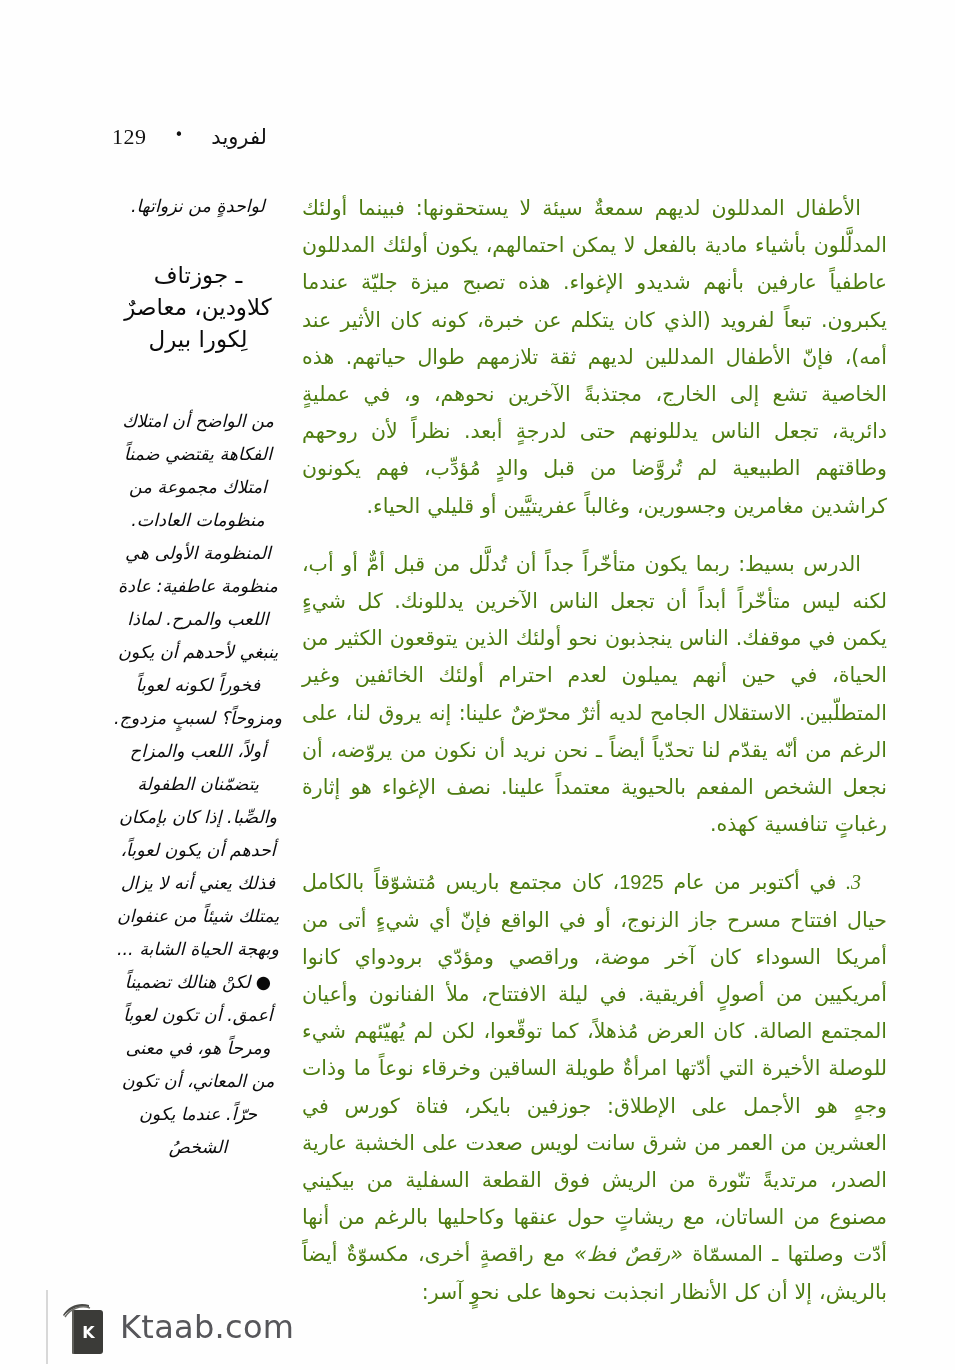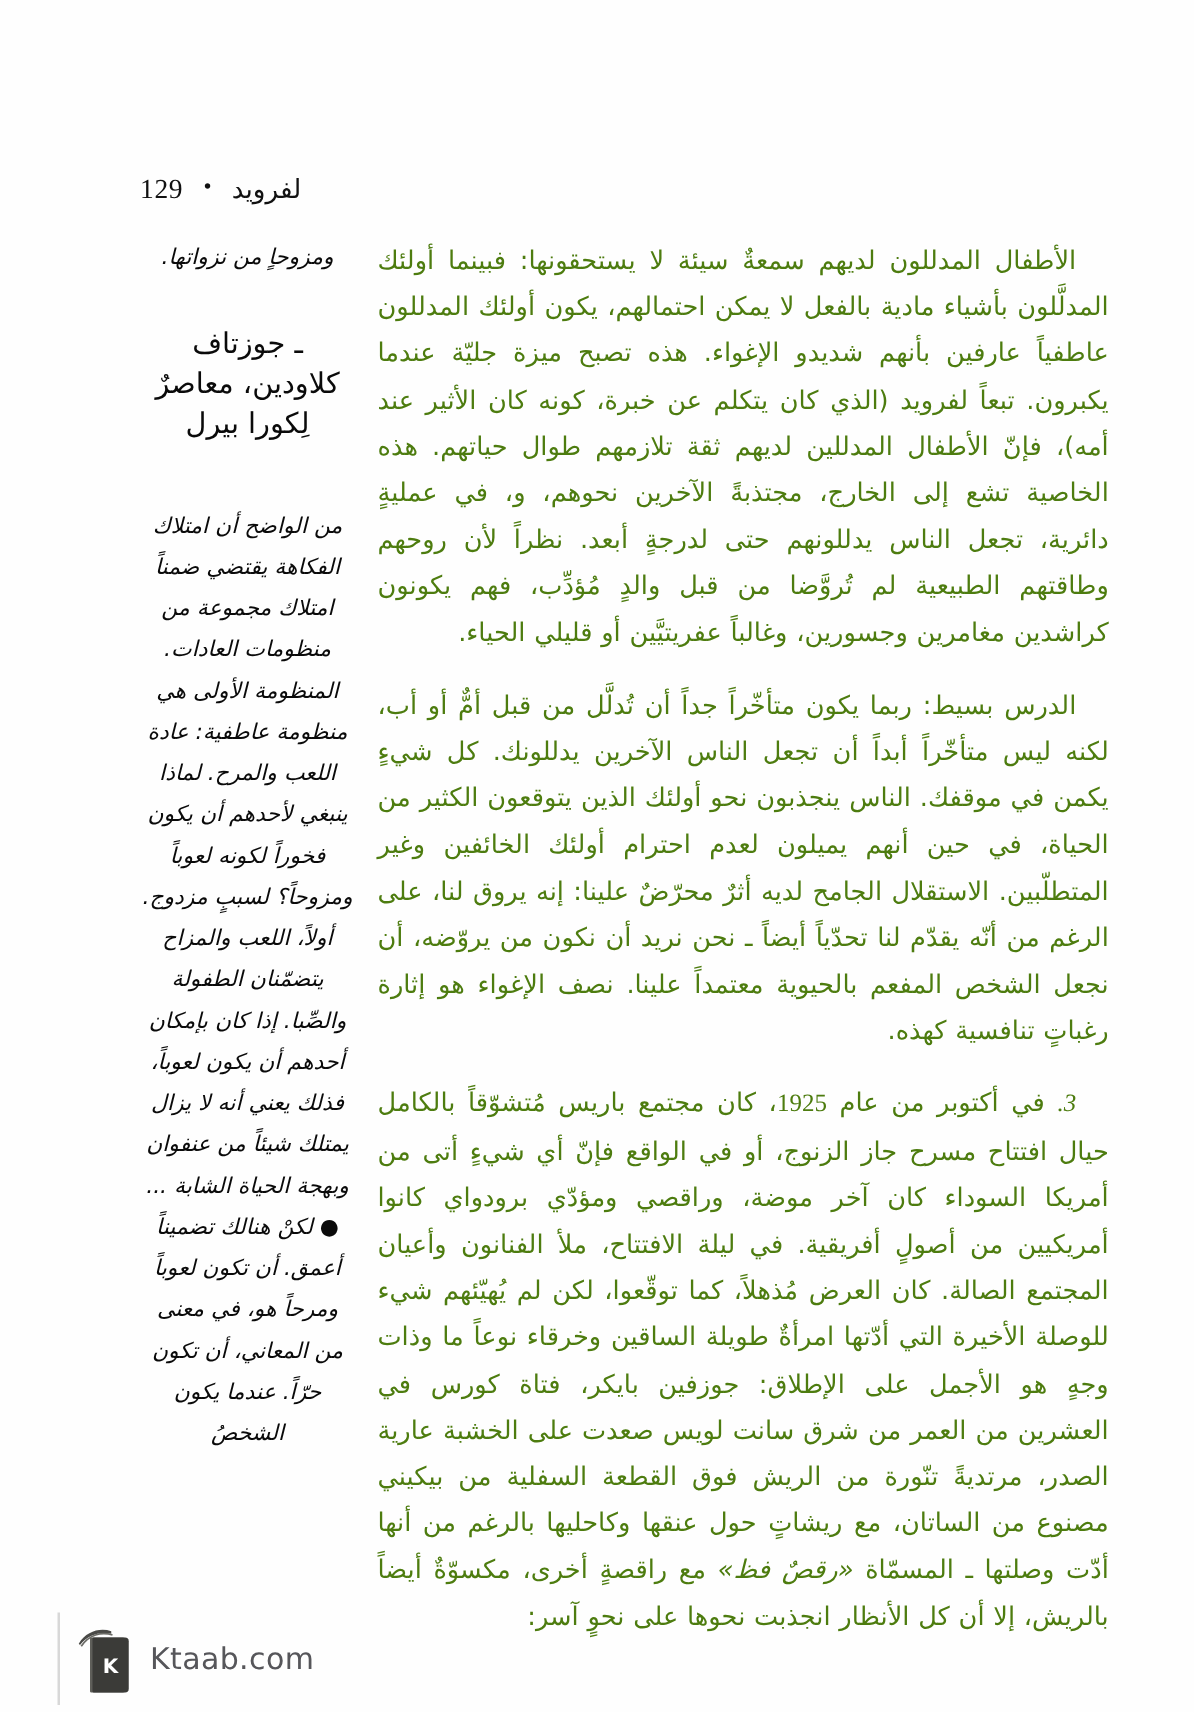--- a/index.html
+++ b/index.html
@@ -16,26 +16,26 @@
     width: 955px;
     height: 1370px;
     background: #fefefe;
     overflow: hidden;
     box-sizing: border-box;
   }
 
   
   .running-head {
     position: absolute;
-    top: 138px;
+    top: 124px;
     left: 112px;
     display: flex;
     flex-direction: row;
     align-items: baseline;
-    gap: 15px;
+    gap: 28px;
     direction: ltr;
     color: #111;
   }
   .running-head .folio {
     font-family: "Liberation Serif", serif;
     font-size: 22px;
     letter-spacing: 0.5px;
   }
   .running-head .bullet {
     font-size: 15px;
@@ -80,21 +80,21 @@
   }
   .main-col p.last-of-flow {
     margin-bottom: 0;
   }
   .numlead {
     font-family: "Liberation Serif", serif;
     font-style: italic;
     font-size: 20px;
   }
   .year {
-    font-family: Liberation Serif, serif;
+    font-family: Liberation Sans, sans-serif;
     font-size: 20px;
     margin-top: 40px;
   }
   .work-title {
     font-style: italic;
     font-family: "DejaVu Sans", sans-serif;
   }
 
   
   .side-col {
@@ -168,21 +168,21 @@
   }
   .wm-page {
     position: absolute;
     left: 0px;
     top: 2px;
     width: 30px;
     height: 16px;
   }
   .wm-text {
     font-family: "DejaVu Sans", sans-serif;
-    font-size: 24px;
+    font-size: 32px;
     color: #56565a;
     letter-spacing: 0.3px;
   }
   .wm-edge {
     position: absolute;
     left: 46px;
     bottom: 6px;
     width: 2px;
     height: 74px;
     background: #d8d8d8;
@@ -201,21 +201,21 @@
 
   <div class="body-area">
 
     <div class="main-col">
       <p>الأطفال المدللون لديهم سمعةٌ سيئة لا يستحقونها: فبينما أولئك المدلَّلون بأشياء مادية بالفعل لا يمكن احتمالهم، يكون أولئك المدللون عاطفياً عارفين بأنهم شديدو الإغواء. هذه تصبح ميزة جليّة عندما يكبرون. تبعاً لفرويد (الذي كان يتكلم عن خبرة، كونه كان الأثير عند أمه)، فإنّ الأطفال المدللين لديهم ثقة تلازمهم طوال حياتهم. هذه الخاصية تشع إلى الخارج، مجتذبةً الآخرين نحوهم، و، في عمليةٍ دائرية، تجعل الناس يدللونهم حتى لدرجةٍ أبعد. نظراً لأن روحهم وطاقتهم الطبيعية لم تُروَّضا من قبل والدٍ مُؤدِّب، فهم يكونون كراشدين مغامرين وجسورين، وغالباً عفريتيَّين أو قليلي الحياء.</p>
       <p>الدرس بسيط: ربما يكون متأخّراً جداً أن تُدلَّل من قبل أمٌّ أو أب، لكنه ليس متأخّراً أبداً أن تجعل الناس الآخرين يدللونك. كل شيءٍ يكمن في موقفك. الناس ينجذبون نحو أولئك الذين يتوقعون الكثير من الحياة، في حين أنهم يميلون لعدم احترام أولئك الخائفين وغير المتطلّبين. الاستقلال الجامح لديه أثرٌ محرّضٌ علينا: إنه يروق لنا، على الرغم من أنّه يقدّم لنا تحدّياً أيضاً ـ نحن نريد أن نكون من يروّضه، أن نجعل الشخص المفعم بالحيوية معتمداً علينا. نصف الإغواء هو إثارة رغباتٍ تنافسية كهذه.</p>
       <p class="last-of-flow"><span class="numlead">3.</span><span> في أكتوبر من عام </span><span class="year">1925</span><span>، كان مجتمع باريس مُتشوّقاً بالكامل حيال افتتاح مسرح جاز الزنوج، أو في الواقع فإنّ أي شيءٍ أتى من أمريكا السوداء كان آخر موضة، وراقصي ومؤدّي برودواي كانوا أمريكيين من أصولٍ أفريقية. في ليلة الافتتاح، ملأ الفنانون وأعيان المجتمع الصالة. كان العرض مُذهلاً، كما توقّعوا، لكن لم يُهيّئهم شيء للوصلة الأخيرة التي أدّتها امرأةٌ طويلة الساقين وخرقاء نوعاً ما وذات وجهٍ هو الأجمل على الإطلاق: جوزفين بايكر، فتاة كورس في العشرين من العمر من شرق سانت لويس صعدت على الخشبة عارية الصدر، مرتديةً تنّورة من الريش فوق القطعة السفلية من بيكيني مصنوع من الساتان، مع ريشاتٍ حول عنقها وكاحليها بالرغم من أنها أدّت وصلتها ـ المسمّاة </span><span class="work-title">«رقصٌ فظ»</span><span> مع راقصةٍ أخرى، مكسوّةٌ أيضاً بالريش، إلا أن كل الأنظار انجذبت نحوها على نحوٍ آسر:</span></p>
     </div>
 
     <div class="side-col">
-      <div class="side-block quote-tail">ومزوحاٍ من نزواتها.</div>
+      <div class="side-block quote-tail">لواحدةٍ من نزواتها.</div>
       <div class="side-block attribution">ـ جوزتاف كلاودين، معاصرٌ لِكورا بيرل</div>
       <div class="side-block note-run">من الواضح أن امتلاك الفكاهة يقتضي ضمناً امتلاك مجموعة من منظومات العادات. المنظومة الأولى هي منظومة عاطفية: عادة اللعب والمرح. لماذا ينبغي لأحدهم أن يكون فخوراً لكونه لعوباً ومزوحاً؟ لسببٍ مزدوج. أولاً، اللعب والمزاح يتضمّنان الطفولة والصِّبا. إذا كان بإمكان أحدهم أن يكون لعوباً، فذلك يعني أنه لا يزال يمتلك شيئاً من عنفوان وبهجة الحياة الشابة ... ● لكنْ هنالك تضميناً أعمق. أن تكون لعوباً ومرحاً هو، في معنى من المعاني، أن تكون حرّاً. عندما يكون الشخصُ</div>
     </div>
 
   </div>
 
   <div class="wm-edge"></div>
   <div class="watermark">
     <span class="wm-mark">
       <span class="wm-page">

